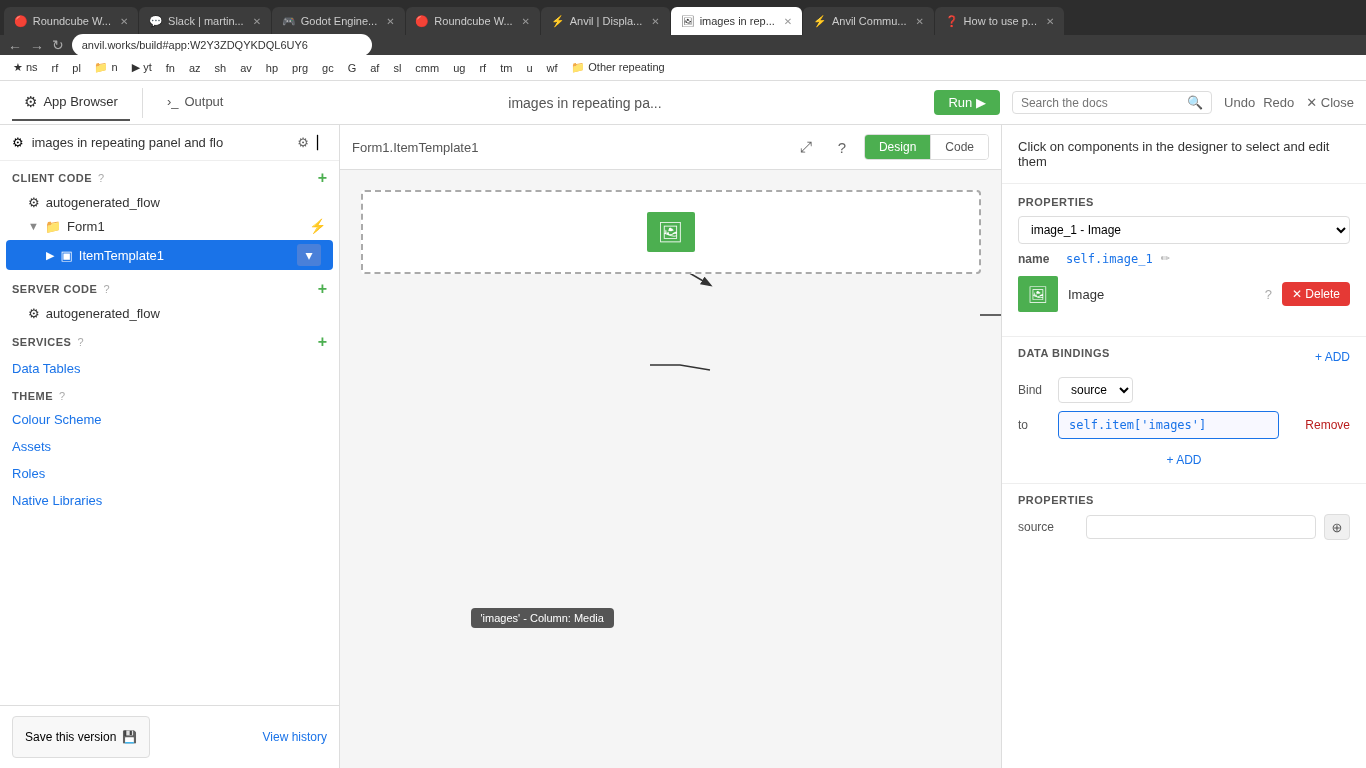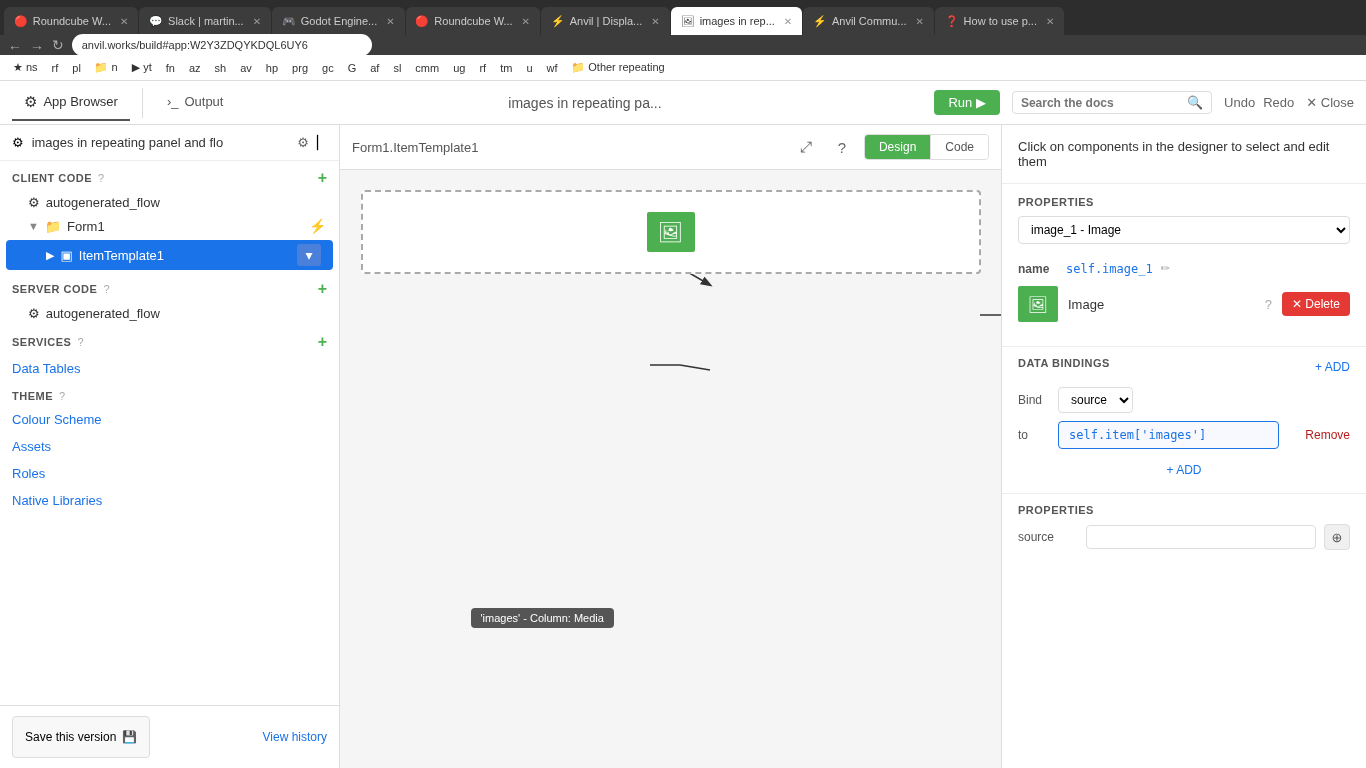--- a/index.html
+++ b/index.html
@@ -20,21 +20,21 @@
     .bookmark-item { padding: 2px 5px; cursor: pointer; color: #333; white-space: nowrap; }
 
     
     .app-header { height: 44px; background: #fff; border-bottom: 1px solid #ddd; display: flex; align-items: center; padding: 0 12px; gap: 12px; }
     .app-tab { display: flex; align-items: center; gap: 6px; padding: 8px 12px; cursor: pointer; color: #555; border-bottom: 2px solid transparent; font-size: 13px; }
     .app-tab.active { color: #333; border-bottom: 2px solid #555; font-weight: 500; }
     .app-tab-icon { font-size: 15px; }
     .app-header-title { flex: 1; text-align: center; font-size: 14px; color: #555; }
     .run-btn { background: #4caf50; color: #fff; border: none; border-radius: 4px; padding: 5px 14px; font-size: 13px; cursor: pointer; display: flex; align-items: center; gap: 5px; }
     .search-bar { display: flex; align-items: center; border: 1px solid #ddd; border-radius: 4px; padding: 3px 8px; gap: 6px; background: #fff; }
-    .search-bar input { border: none; outline: none; font-size: 12px; width: 160px; font-weight: bold; }
+    .search-bar input { border: none; outline: none; font-size: 12px; width: 160px; }
     .undo-redo { display: flex; gap: 8px; color: #666; font-size: 13px; cursor: pointer; }
     .close-btn { color: #666; font-size: 13px; cursor: pointer; display: flex; align-items: center; gap: 4px; }
 
     
     .main-layout { display: flex; height: calc(768px - 55px - 26px - 44px); }
 
     
     .sidebar { width: 340px; background: #fff; border-right: 1px solid #ddd; display: flex; flex-direction: column; overflow: hidden; flex-shrink: 0; }
     .sidebar-header { display: flex; align-items: center; padding: 10px 12px; border-bottom: 1px solid #eee; gap: 8px; }
     .sidebar-header-title { font-size: 13px; color: #333; flex: 1; white-space: nowrap; overflow: hidden; text-overflow: ellipsis; }
@@ -75,21 +75,21 @@
 
     .canvas-content { flex: 1; position: relative; padding: 20px; display: flex; align-items: flex-start; justify-content: center; }
     .form-canvas { width: 620px; border: 2px dashed #aaa; border-radius: 4px; min-height: 80px; background: #fff; display: flex; align-items: center; justify-content: center; padding: 20px; position: relative; }
     .image-placeholder { width: 48px; height: 40px; background: #4caf50; display: flex; align-items: center; justify-content: center; color: #fff; font-size: 20px; border-radius: 2px; }
 
     
     .right-panel { width: 365px; background: #fff; border-left: 1px solid #ddd; display: flex; flex-direction: column; overflow-y: auto; flex-shrink: 0; }
     .right-panel-hint { padding: 14px 16px; font-size: 13px; color: #333; border-bottom: 1px solid #eee; }
     .props-section { padding: 12px 16px; }
     .props-section-title { font-size: 11px; font-weight: 700; color: #555; letter-spacing: 0.5px; text-transform: uppercase; margin-bottom: 8px; }
-    .props-select-row { display: flex; align-items: center; gap: 8px; margin-bottom: 18px; }
+    .props-select-row { display: flex; align-items: center; gap: 8px; margin-bottom: 8px; }
     .props-select { flex: 1; padding: 5px 8px; border: 1px solid #ddd; border-radius: 4px; font-size: 12px; background: #fff; cursor: pointer; }
     .name-row { display: flex; align-items: flex-start; gap: 8px; margin-bottom: 10px; }
     .name-label { font-size: 12px; color: #555; font-weight: 600; min-width: 40px; }
     .name-value { font-size: 12px; color: #1a73e8; font-family: monospace; }
     .edit-icon { color: #999; font-size: 11px; cursor: pointer; }
     .image-row { display: flex; align-items: center; gap: 10px; margin-bottom: 12px; }
     .image-thumb { width: 40px; height: 36px; background: #4caf50; display: flex; align-items: center; justify-content: center; color: #fff; font-size: 16px; border-radius: 2px; flex-shrink: 0; }
     .image-label { font-size: 13px; color: #333; flex: 1; }
     .delete-btn { background: #e53935; color: #fff; border: none; border-radius: 4px; padding: 5px 10px; font-size: 12px; cursor: pointer; display: flex; align-items: center; gap: 4px; }
 

